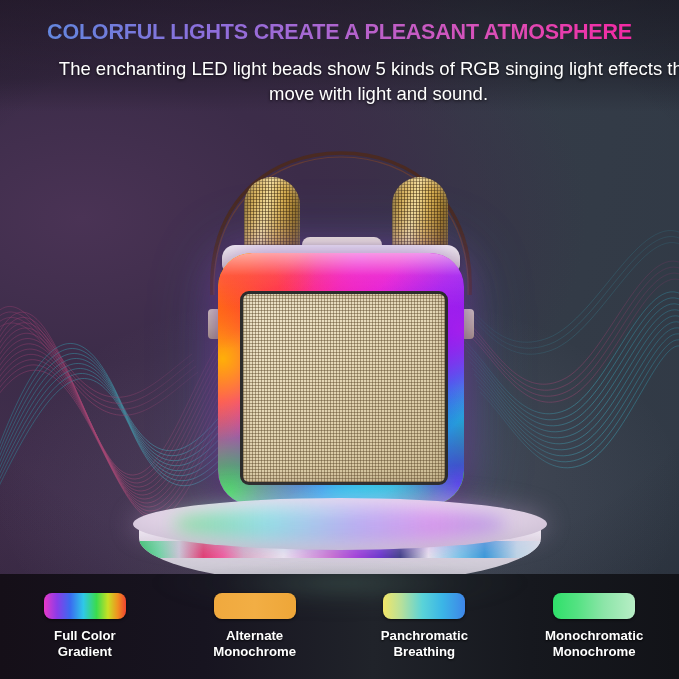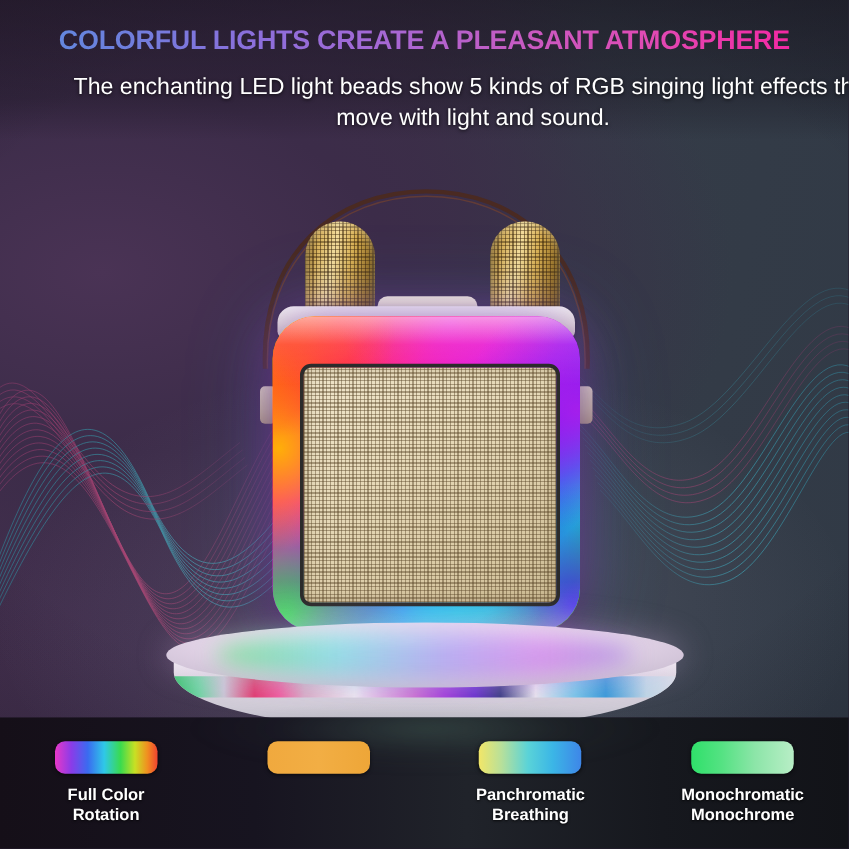--- a/index.html
+++ b/index.html
@@ -525,25 +525,27 @@
 of RGB singing light effects that move with light and sound.</div>
   </div>
 
   <div class="legend">
     <div class="legend-shadow-wash"></div>
     <div class="legend-items">
 
       <div class="legend-item">
         <div class="swatch" style="background-image: linear-gradient(90deg, rgb(232, 56, 200) 0%, rgb(138, 60, 232) 16%, rgb(58, 107, 240) 32%, rgb(47, 200, 232) 48%, rgb(58, 219, 78) 64%, rgb(200, 224, 36) 78%, rgb(240, 144, 32) 90%, rgb(240, 68, 48) 100%);"></div>
         <div class="legend-label">Full Color
-Rotation</div>
+Gradient</div>
       </div>
 
       <div class="legend-item">
         <div class="swatch" style="background-image: linear-gradient(90deg, rgb(240, 169, 62) 0%, rgb(242, 174, 68) 50%, rgb(238, 166, 56) 100%);"></div>
+        <div class="legend-label">Alternate
+Monochrome</div>
       </div>
 
 
       <div class="legend-item">
         <div class="swatch" style="background-image: linear-gradient(90deg, rgb(242, 230, 104) 0%, rgb(184, 224, 154) 22%, rgb(90, 211, 216) 48%, rgb(59, 182, 230) 72%, rgb(62, 134, 232) 100%);"></div>
         <div class="legend-label">Panchromatic
 Breathing</div>
       </div>
 
       <div class="legend-item">

